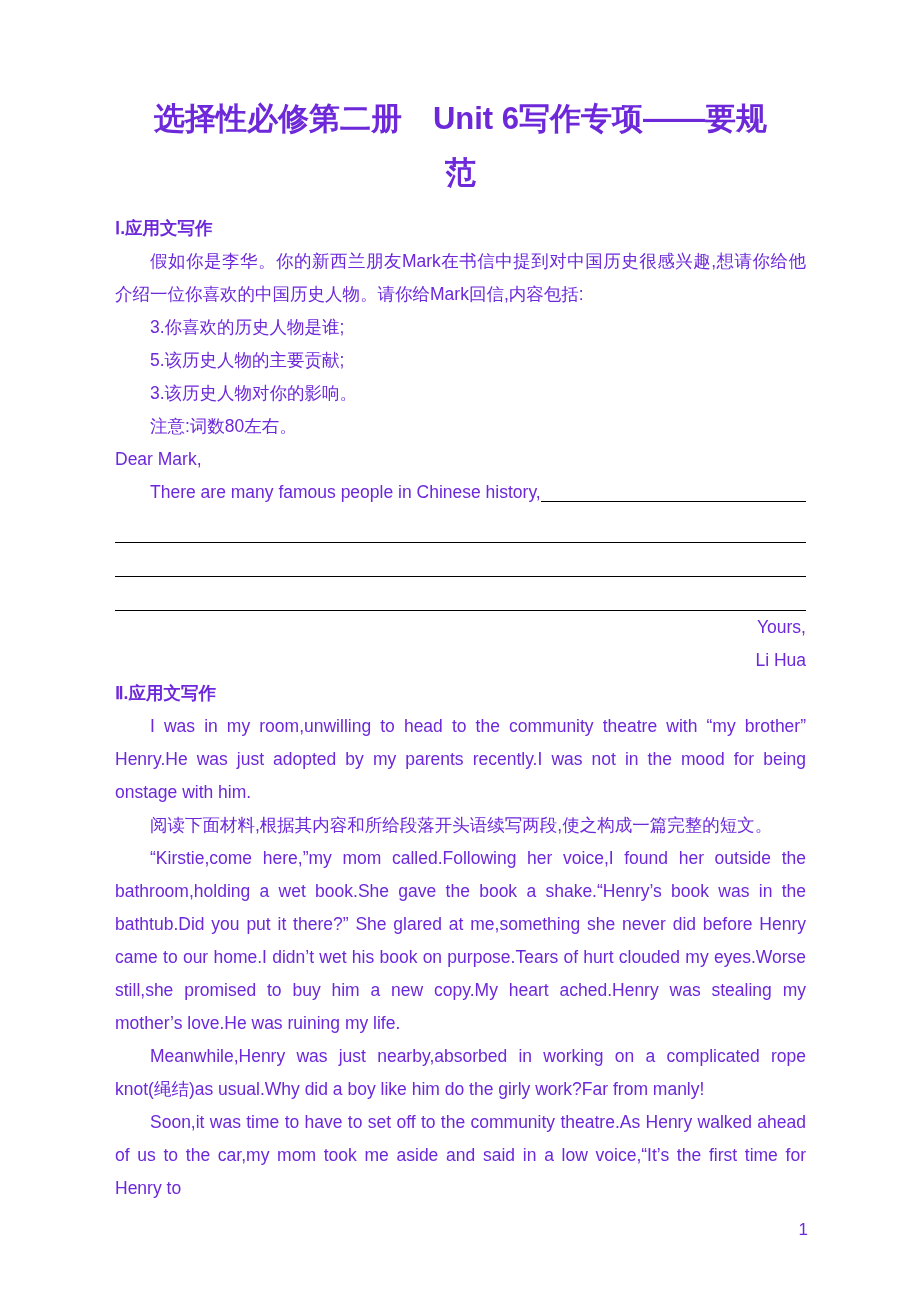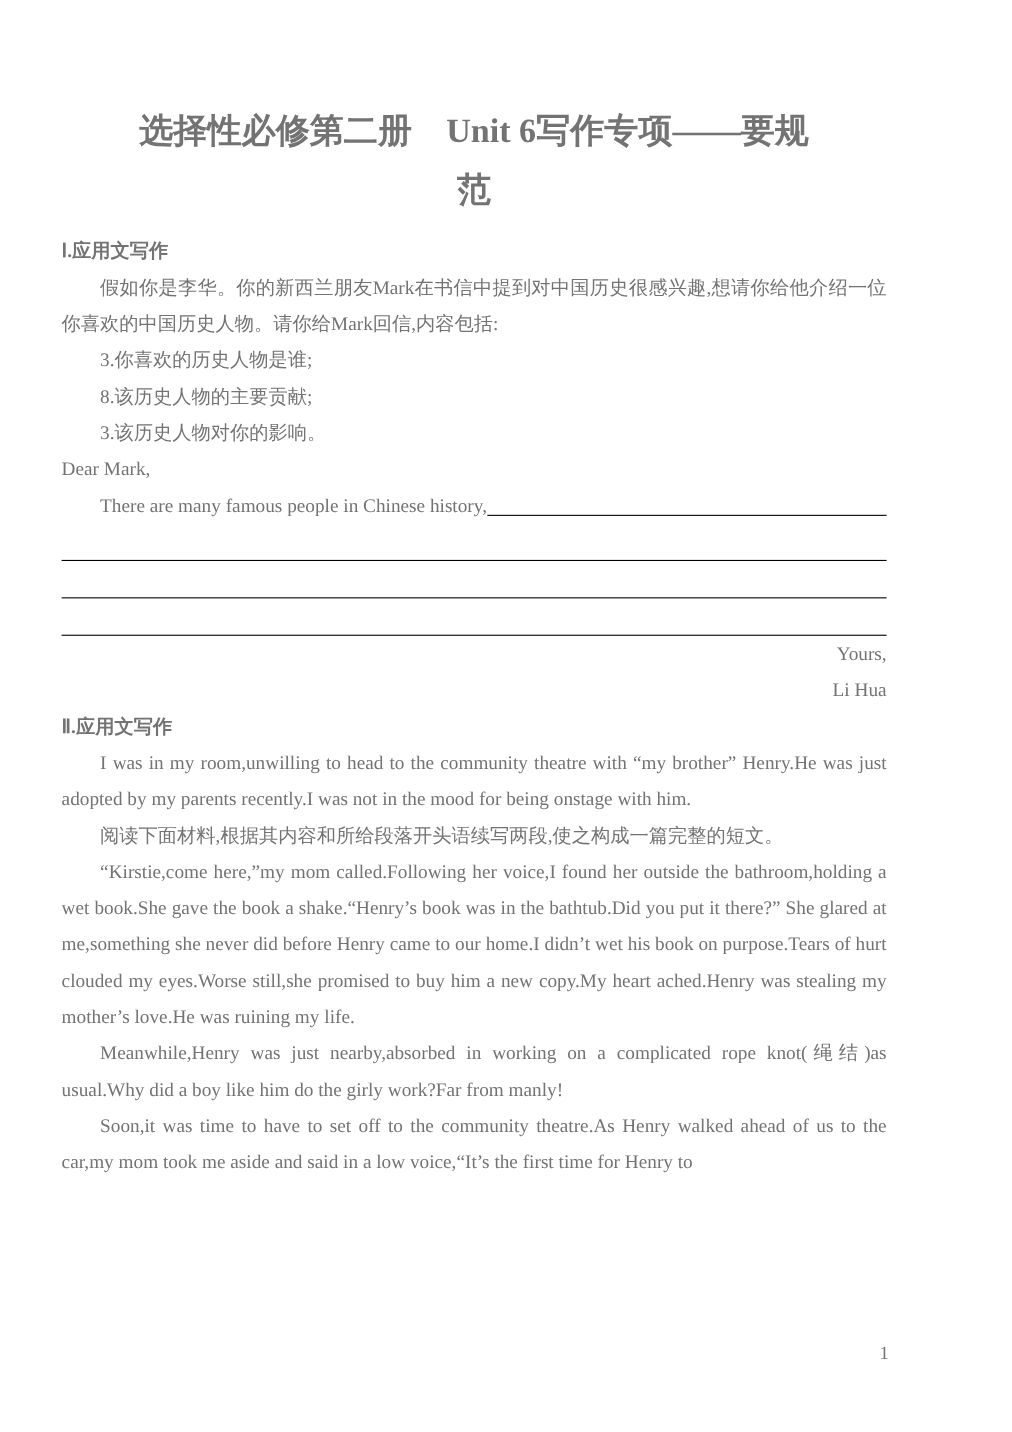--- a/index.html
+++ b/index.html
@@ -3,25 +3,25 @@
 <meta charset="utf-8">
 <style>
   * { margin: 0; padding: 0; box-sizing: border-box; }
   html, body { background: #ffffff; }
   .page {
     position: relative;
     width: 920px;
     height: 1302px;
     margin: 0 auto;
     background: #ffffff;
-    color: #737373;
-    font-family: Liberation Serif, serif;
+    color: #6d28d9;
+    font-family: Liberation Sans, sans-serif;
     font-size: 17.5px;
     line-height: 33px;
-    padding: 92px 114px 0 56px;
+    padding: 92px 114px 0 115px;
     overflow: hidden;
   }
   .doc-title {
     text-align: center;
     font-weight: bold;
     font-size: 31px;
     line-height: 54px;
     margin-bottom: 12px;
   }
   .sec-heading { font-weight: bold; }
@@ -54,22 +54,23 @@
 
   <div class="doc-title">
     <div>选择性必修第二册　Unit 6写作专项——要规</div>
     <div>范</div>
   </div>
 
   <div>
     <div class="sec-heading">Ⅰ.应用文写作</div>
     <p class="para">假如你是李华。你的新西兰朋友Mark在书信中提到对中国历史很感兴趣,想请你给他介绍一位你喜欢的中国历史人物。请你给Mark回信,内容包括:</p>
     <p class="point">3.你喜欢的历史人物是谁;</p>
-    <p class="point">8.该历史人物的主要贡献;</p>
+    <p class="point">5.该历史人物的主要贡献;</p>
     <p class="point">3.该历史人物对你的影响。</p>
+    <p class="point">注意:词数80左右。</p>
     <p>Dear Mark,</p>
     <div class="letter-open-row">
       <span class="lead">There are many famous people in Chinese history,</span>
       <span class="fill"></span>
     </div>
     <div class="blank-line"></div>
     <div class="blank-line"></div>
     <div class="blank-line"></div>
     <p class="right">Yours,</p>
     <p class="right">Li Hua</p>

